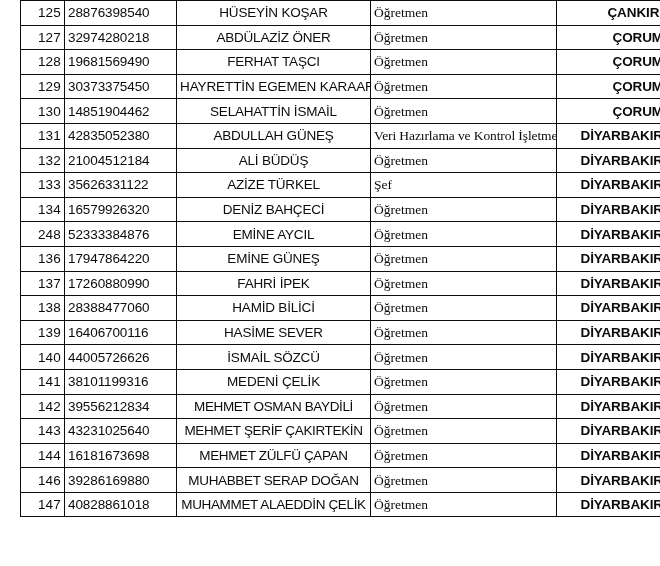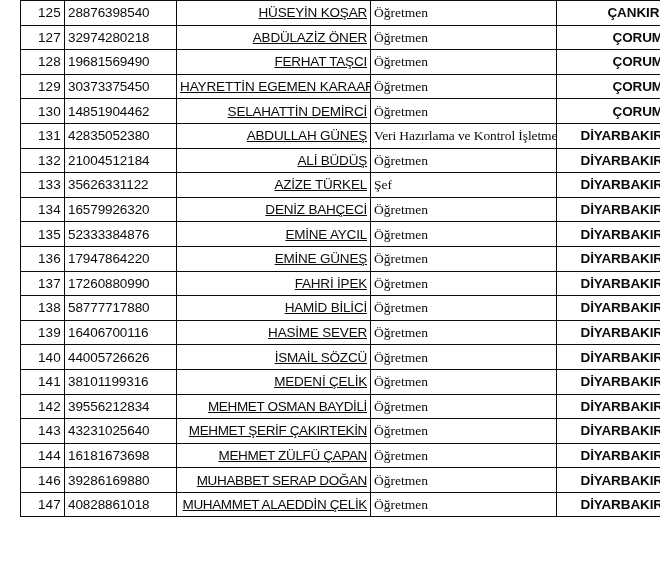--- a/index.html
+++ b/index.html
@@ -47,24 +47,23 @@
     text-align: right;
     padding-right: 5px;
     letter-spacing: 0.2px;
   }
   td.id {
     text-align: left;
     padding-left: 5px;
     letter-spacing: -0.1px;
   }
   td.name {
-    text-align: right;
+    text-align: center;
     padding-left: 4px;
     letter-spacing: -0.2px;
-    text-decoration: underline;
   }
   td.title {
     text-align: left;
     padding-left: 5px;
     font-family: Liberation Serif, serif;
   }
   td.city {
     text-align: right;
     padding-left: 5px;
     letter-spacing: -0.1px;
@@ -110,21 +109,21 @@
       <tr>
         <td class="no">129</td>
         <td class="id">30373375450</td>
         <td class="name sq2">HAYRETTİN EGEMEN KARAARSLAN</td>
         <td class="title">Öğretmen</td>
         <td class="city">ÇORUM</td>
       </tr>
       <tr>
         <td class="no">130</td>
         <td class="id">14851904462</td>
-        <td class="name">SELAHATTİN DEMİRCİ</td>
+        <td class="name">SELAHATTİN İSMAİL</td>
         <td class="title">Öğretmen</td>
         <td class="city">ÇORUM</td>
       </tr>
       <tr>
         <td class="no">131</td>
         <td class="id">42835052380</td>
         <td class="name">ABDULLAH GÜNEŞ</td>
         <td class="title sq2">Veri Hazırlama ve Kontrol İşletmeni</td>
         <td class="city">DİYARBAKIR</td>
       </tr>
@@ -143,21 +142,21 @@
         <td class="city">DİYARBAKIR</td>
       </tr>
       <tr>
         <td class="no">134</td>
         <td class="id">16579926320</td>
         <td class="name">DENİZ BAHÇECİ</td>
         <td class="title">Öğretmen</td>
         <td class="city">DİYARBAKIR</td>
       </tr>
       <tr>
-        <td class="no">135</td>
+        <td class="no">248</td>
         <td class="id">52333384876</td>
         <td class="name">EMİNE AYCIL</td>
         <td class="title">Öğretmen</td>
         <td class="city">DİYARBAKIR</td>
       </tr>
       <tr>
         <td class="no">136</td>
         <td class="id">17947864220</td>
         <td class="name">EMİNE GÜNEŞ</td>
         <td class="title">Öğretmen</td>
@@ -165,21 +164,21 @@
       </tr>
       <tr>
         <td class="no">137</td>
         <td class="id">17260880990</td>
         <td class="name">FAHRİ İPEK</td>
         <td class="title">Öğretmen</td>
         <td class="city">DİYARBAKIR</td>
       </tr>
       <tr>
         <td class="no">138</td>
-        <td class="id">58777717880</td>
+        <td class="id">28388477060</td>
         <td class="name">HAMİD BİLİCİ</td>
         <td class="title">Öğretmen</td>
         <td class="city">DİYARBAKIR</td>
       </tr>
       <tr>
         <td class="no">139</td>
         <td class="id">16406700116</td>
         <td class="name">HASİME SEVER</td>
         <td class="title">Öğretmen</td>
         <td class="city">DİYARBAKIR</td>

